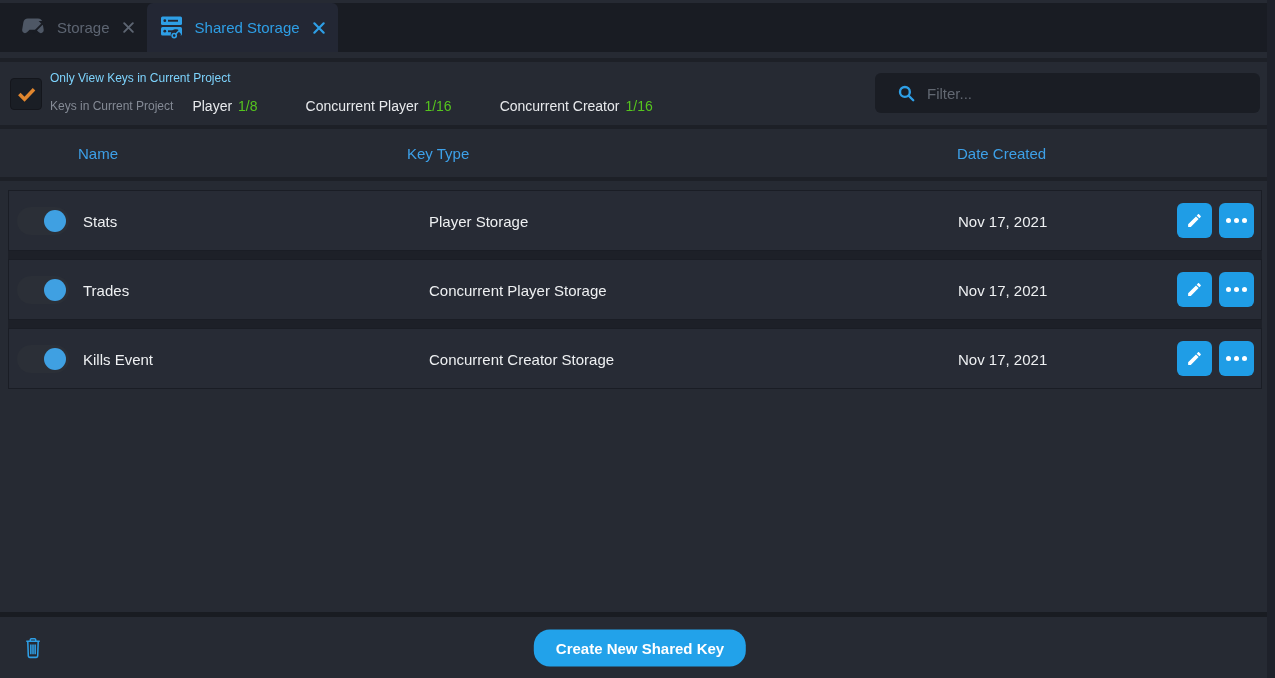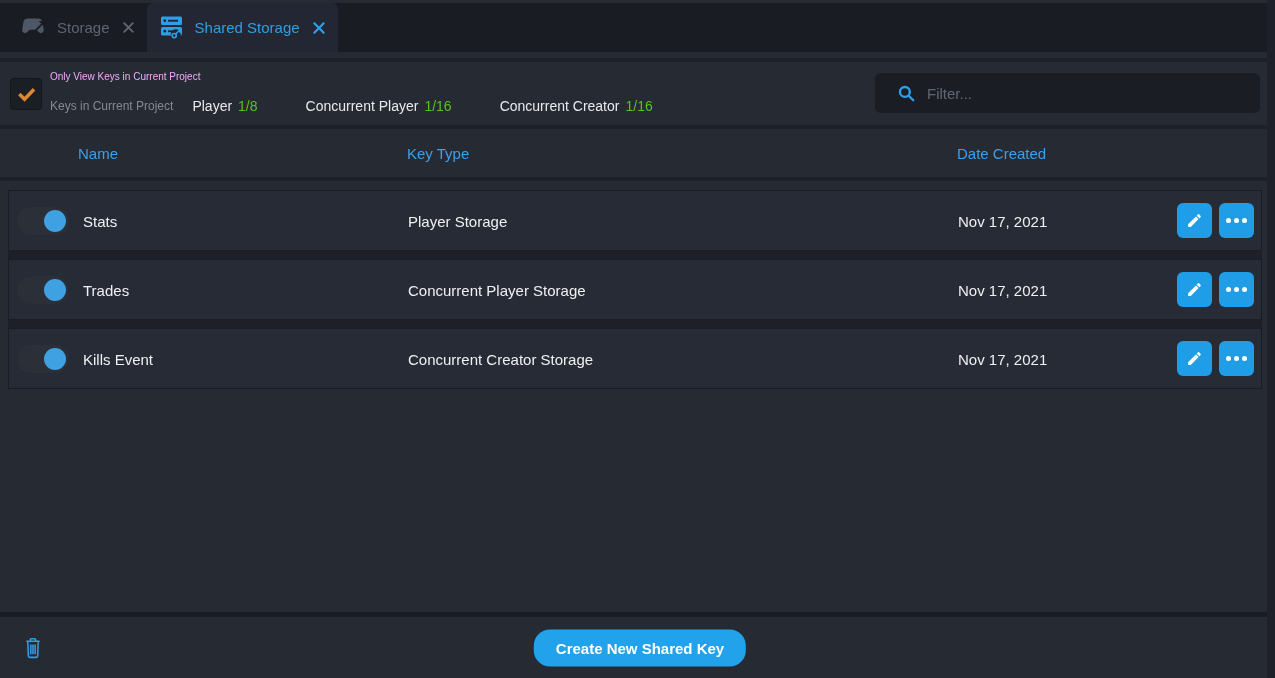--- a/index.html
+++ b/index.html
@@ -21,21 +21,21 @@
   .tab.inactive{color:#5d6572;text-align:right;}
   .tab.active{background:#232734;border-radius:6px 6px 0 0;color:#2e9fe6;}
   .tab-close{margin-left:12px;display:flex;align-items:center;cursor:pointer;}
 
   .strip-light{height:6px;background:#262a33;}
   .divider{height:4px;background:#1d2027;}
 
   .header-section{height:63px;position:relative;background:#262a33;}
   .checkbox{position:absolute;left:10px;top:16px;width:32px;height:32px;background:#1a1e25;
     border-radius:4px;display:flex;align-items:center;justify-content:center;cursor:pointer;border:1px solid #14161c;box-sizing:border-box;}
-  .header-title{position:absolute;left:50px;top:9px;font-size:10px;color:#f0abfc;}
+  .header-title{position:absolute;left:50px;top:9px;font-size:12px;color:#7dd3fc;}
   .stats-row{position:absolute;left:50px;top:36px;display:flex;align-items:center;}
   .keys-label{font-size:12px;color:#848a95;}
   .quota{display:flex;align-items:baseline;}
   .quota.q1{margin-left:19px;}
   .quota.q2,.quota.q3{margin-left:48px;}
   .quota-label{font-size:14px;color:#e8eaed;}
   .quota-value{font-size:14px;color:#55c41e;margin-left:6px;}
 
   .filter-box{position:absolute;left:875px;top:11px;width:385px;height:40px;background:#1a1d24;
     border-radius:6px;display:flex;align-items:center;padding:0 22px;box-sizing:border-box;}
@@ -51,21 +51,21 @@
 
   .rows-area{flex:1;background:#262a33;padding-top:9px;overflow:hidden;}
   .row-card{margin-left:8px;width:1254px;height:61px;background:#272b35;border:1px solid #1a1d25;
     box-sizing:border-box;position:relative;}
   .row-sep{margin-left:8px;width:1254px;height:8px;background:#1d2028;}
   .toggle{position:absolute;left:8px;top:16px;width:52px;height:28px;background:#2b2f37;
     border-radius:14px;cursor:pointer;}
   .toggle .knob{position:absolute;right:3px;top:3px;width:22px;height:22px;border-radius:50%;background:#3fa0e2;}
   .cell{position:absolute;top:50%;transform:translateY(-50%);font-size:15px;color:#eef0f2;white-space:nowrap;}
   .cell-name{left:74px;}
-  .cell-type{left:399px;}
+  .cell-type{left:420px;}
   .cell-date{left:949px;}
   .row-actions{position:absolute;right:7px;top:12px;display:flex;gap:7px;}
   .icon-btn{width:35px;height:35px;border-radius:6px;background:#1f9de6;border:none;
     display:flex;align-items:center;justify-content:center;cursor:pointer;padding:0;}
   .dots{display:flex;gap:3px;}
   .dots span{width:5px;height:5px;border-radius:50%;background:#fff;}
 
   .bottom-divider{height:5px;background:#191c22;}
   .bottom-bar{height:61px;position:relative;background:#262a33;}
   .trash-btn{position:absolute;left:22px;top:50%;transform:translateY(-50%);background:none;border:none;

